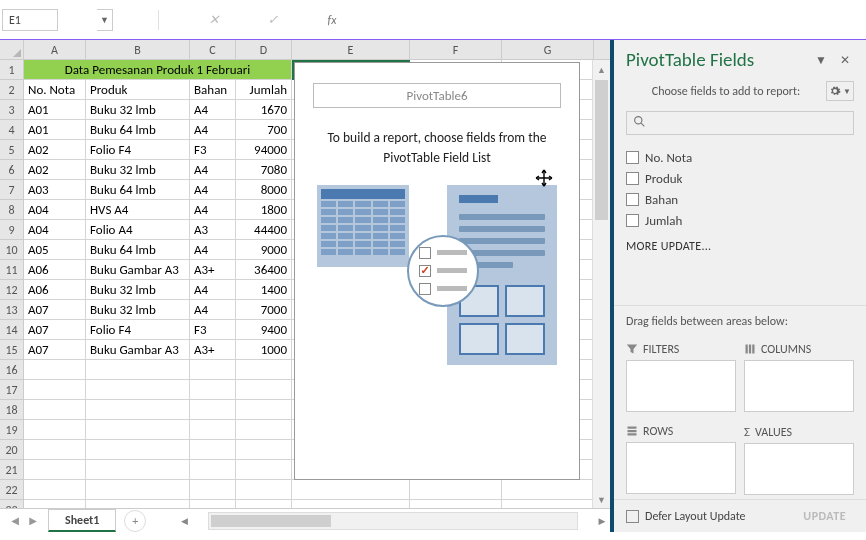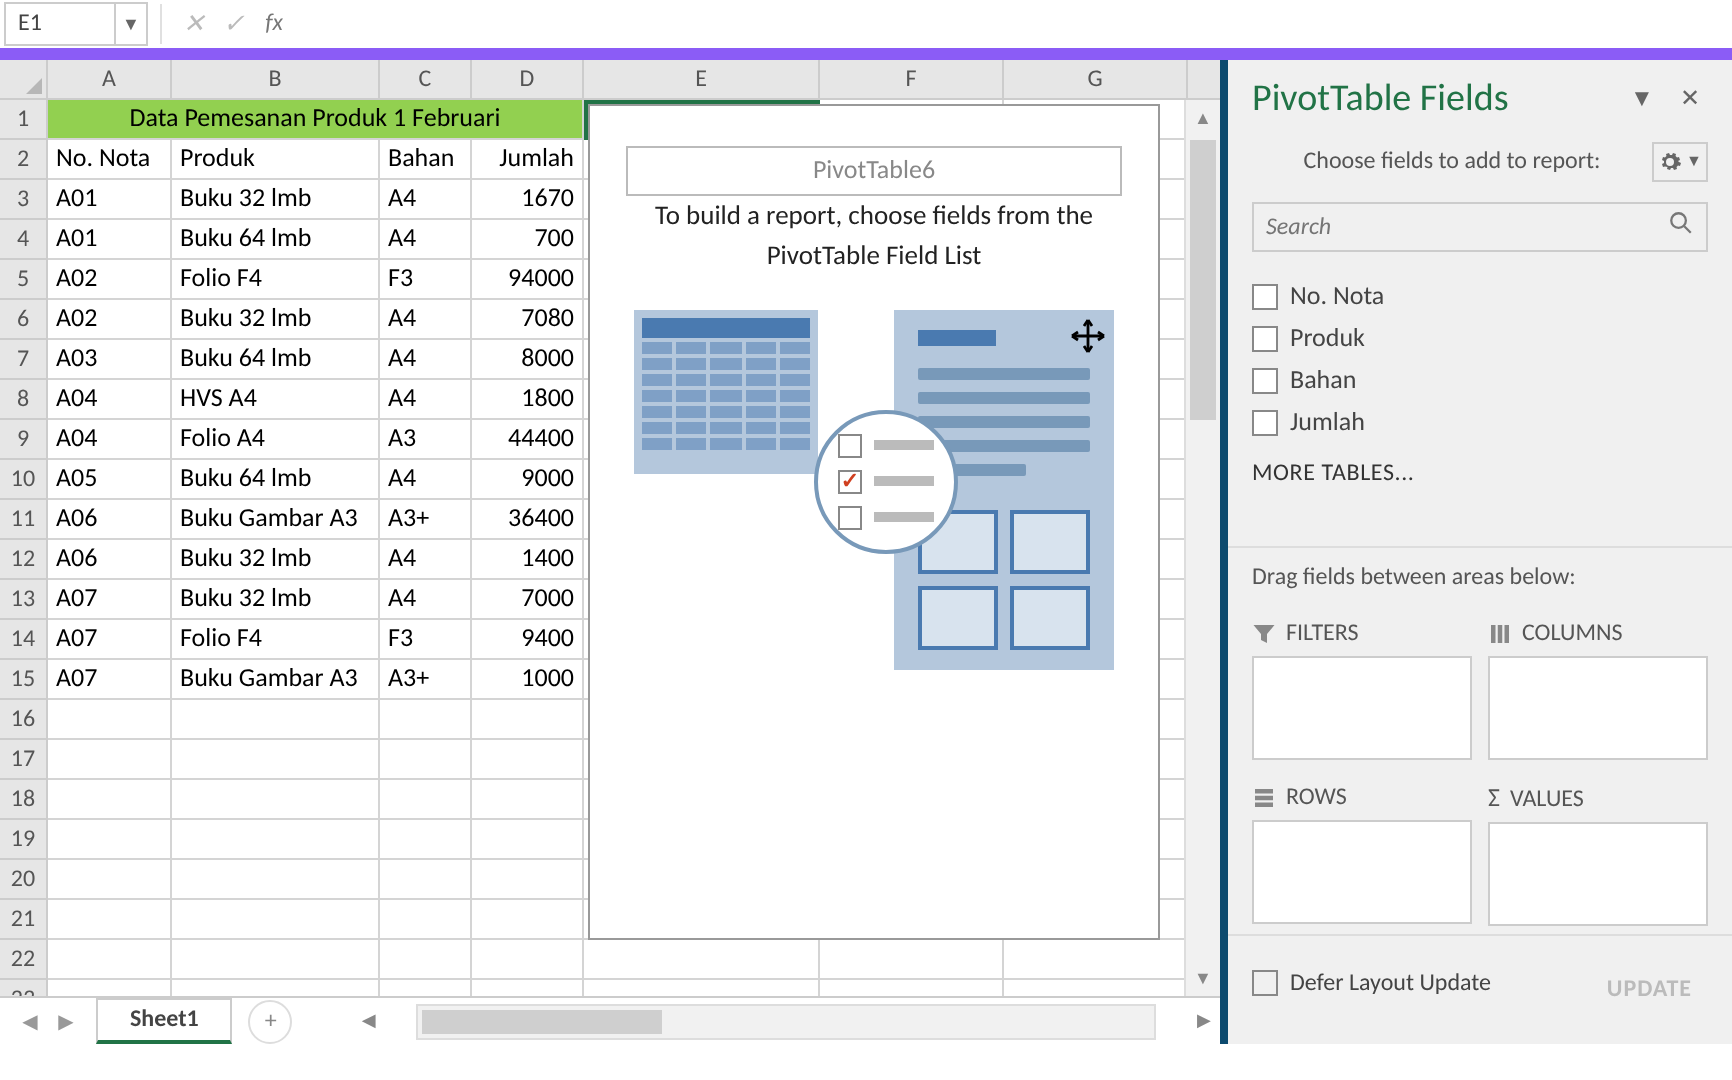--- a/index.html
+++ b/index.html
@@ -1,19 +1,19 @@
 <!DOCTYPE html>
 <html><head>
 <meta charset="utf-8">
 <style>
 * { box-sizing: border-box; margin: 0; padding: 0; font-family: 'Segoe UI', Calibri, Arial, sans-serif; }
 body { width: 866px; height: 540px; background: #fff; overflow: hidden; position: relative; font-size: 12px; color: #444; }
 
 
-.formula-bar { display: flex; align-items: center; height: 30px; border-bottom: 6px solid #8b5cf6; background: #fff; }
+.formula-bar { display: flex; align-items: center; height: 40px; border-bottom: 1px solid #8b5cf6; background: #fff; gap: 39px; }
 .name-box { width: 56px; height: 22px; border: 1px solid #ccc; margin-left: 2px; padding: 2px 6px; display: flex; align-items: center; font-size: 12px; }
 .nb-arrow { width: 16px; height: 22px; display:flex; align-items:center; justify-content:center; border:1px solid #ccc; border-left:none; color:#666; font-size:9px; }
 .fb-sep { width: 1px; height: 20px; background: #e0e0e0; margin: 0 6px; }
 .fb-btn { width: 20px; height: 20px; display: flex; align-items: center; justify-content: center; color: #bbb; font-style: italic; font-size: 13px; }
 .fx { font-style: italic; font-size: 12px; color: #777; }
 .fb-input { flex: 1; height: 22px; padding: 2px 6px; border: none; }
 
 
 .main { display: flex; height: 492px; }
 .sheet-area { width: 610px; position: relative; display: flex; flex-direction: column; }
@@ -32,21 +32,21 @@
 .cell { border-right: 1px solid #d4d4d4; border-bottom: 1px solid #d4d4d4; padding: 1px 4px; line-height: 18px; font-size: 13px; color: #000; white-space: nowrap; overflow: hidden; }
 .cA{width:62px;} .cB{width:104px;} .cC{width:46px;} .cD{width:56px;text-align:right;} .cE{width:118px;} .cF{width:92px;} .cG{width:92px;}
 
 .merged-title { width: 268px; background: #92d050; text-align: center; font-weight: normal; color:#000;}
 
 .active-cell-border { position: absolute; border: 2px solid #217346; pointer-events: none; }
 .sel-handle { position: absolute; width: 6px; height: 6px; background: #217346; border: 1px solid #fff; }
 
 
 .pivot-ph { position: absolute; left: 294px; top: 22px; width: 286px; height: 418px; background: #fff; border: 1px solid #999; padding: 10px 14px; }
-.pivot-title-box { border: 1px solid #bbb; text-align: center; padding: 4px; margin: 10px 4px 0; color: #888; font-size: 13px; }
+.pivot-title-box { border: 1px solid #bbb; text-align: center; padding: 4px; margin: 10px 4px 20px; color: #888; font-size: 13px; }
 .pivot-text { text-align: center; font-size: 13.5px; color: #222; line-height: 1.5; margin: 0 6px 16px; }
 .pivot-img-area { position: relative; height: 200px; display:flex; justify-content:space-between; padding:0 8px;}
 .pt-table{width:92px;height:82px;background:#b4c7dc;position:relative;padding:4px;}
 .pt-table .hdr{height:10px;background:#4a7ab0;margin-bottom:2px;}
 .pt-table .crow{height:6px;display:flex;gap:2px;margin-bottom:2px;}
 .pt-table .crow span{flex:1;background:#4a7ab0;opacity:.5;}
 .pt-rpt{width:110px;height:180px;background:#b4c7dc;padding:6px;display:flex;flex-direction:column;}
 .pt-rpt .bar{height:6px;background:#7899b9;margin:3px 6px;border-radius:1px;}
 .pt-rpt .title-bar{height:8px;background:#4a7ab0;margin:4px 6px 8px;width:40%;}
 .pt-rpt .boxes{display:grid;grid-template-columns:1fr 1fr;gap:6px;padding:4px 6px;margin-top:auto;}
@@ -93,21 +93,21 @@
 .more-tables{padding:6px 12px;font-size:12px;color:#333;letter-spacing:.3px;}
 
 .drag-hint { padding: 8px 12px 6px; border-top: 1px solid #ddd; margin-top: 0; font-size: 12px; color: #555;}
 
 .areas { display: grid; grid-template-columns: 1fr 1fr; gap: 8px; padding: 4px 12px; }
 .area { display: flex; flex-direction: column; }
 .area-hdr { display: flex; align-items: center; gap: 5px; font-size: 12px; color: #555; padding: 4px 0;}
 .area-box { height: 52px; background: #fff; border: 1px solid #ccc; }
 .area-hdr svg{width:12px;height:12px;fill:#888;}
 
-.defer-row { display: flex; align-items: flex-start; padding: 17px 12px; border-top: 1px solid #ddd; }
+.defer-row { display: flex; align-items: center; padding: 6px 12px; border-top: 1px solid #ddd; }
 .defer-row .cb{width:13px;height:13px;border:1px solid #888;margin-right:6px;}
 .defer-row .lbl{flex:1;font-size:12px;}
 .update-btn{padding:3px 8px;color:#bbb;font-size:12px;font-weight:bold;letter-spacing:.5px;}
 
 </style>
 </head>
 <body>
 
 <div class="formula-bar">
   <div class="name-box">E1</div>
@@ -500,21 +500,20 @@
     <div class="pane-sub">
       <div class="pane-sub-text">Choose fields to add to report:</div>
       <div class="gear-btn">
         <svg viewBox="0 0 24 24">
             <path fill="#666" d="M12 8a4 4 0 100 8 4 4 0 000-8zm9 4l2 1-1 3-2-.5a8 8 0 01-1.5 1.5l.5 2-3 1-1-2h-2l-1 2-3-1 .5-2A8 8 0 017 16.5L5 17l-1-3 2-1v-2l-2-1 1-3 2 .5A8 8 0 018.5 6L8 4l3-1 1 2h2l1-2 3 1-.5 2A8 8 0 0119 7.5l2-.5 1 3-2 1z"></path>
           </svg>
         <span class="dd">▼</span>
       </div>
     </div>
     <div class="search-box">
-      <input placeholder="Search" style="">
       <span class="sicon"><svg width="13" height="13" viewBox="0 0 16 16">
             <circle cx="6.5" cy="6.5" r="4.5" fill="none" stroke="#777" stroke-width="1.4"></circle>
             <line x1="10" y1="10" x2="14" y2="14" stroke="#777" stroke-width="1.4"></line>
           </svg></span>
     </div>
     <div class="field-list" id="field-list">
         <div class="field-item">
           <div class="cb"></div>
           <span>No. Nota</span>
         </div>
@@ -524,21 +523,21 @@
         </div>
         <div class="field-item">
           <div class="cb"></div>
           <span>Bahan</span>
         </div>
         <div class="field-item">
           <div class="cb"></div>
           <span>Jumlah</span>
         </div>
       </div>
-    <div class="more-tables">MORE TABLES...</div>
+    <div class="more-tables">MORE UPDATE...</div>
     <div style="flex:1"></div>
     <div class="drag-hint">Drag fields between areas below:</div>
     <div class="areas">
       <div class="area">
         <div class="area-hdr">
             <svg viewBox="0 0 16 16">
               <path d="M1 2h14l-5 6v6l-4-2V8z"></path>
             </svg>
             <span>FILTERS</span>
           </div>

